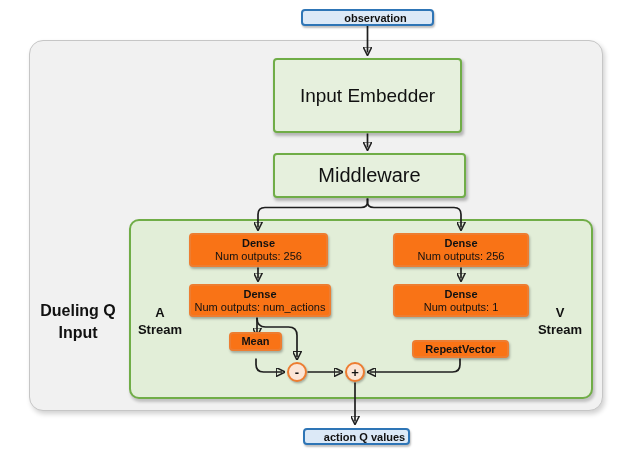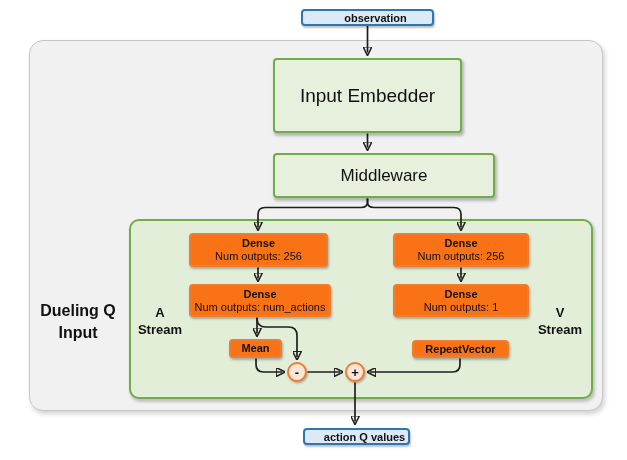--- a/index.html
+++ b/index.html
@@ -60,21 +60,21 @@
     <path d="M355 382.5 V421.5" marker-end="url(#arrow)"></path>
   </svg>
 
   <div class="node blue-box" style="left:301px;top:9px;width:133px;height:17px;">
     <span>observation</span>
   </div>
 
   <div class="node green-box" style="left:273px;top:58px;width:189px;height:75px;font-size:19px;">
     <span>Input Embedder</span>
   </div>
-  <div class="node green-box" style="left:273px;top:153px;width:222px;height:45px;font-size:17px;">
+  <div class="node green-box" style="left:273px;top:153px;width:193px;height:45px;font-size:20px;">
     <span>Middleware</span>
   </div>
 
   <div class="side-label lbl-dueling" style="left:28px;top:272px;width:100px;">
     <span>Dueling Q</span>
     <span>Input</span>
   </div>
   <div class="side-label lbl-stream" style="left:131px;top:276px;width:58px;">
     <span>A</span>
     <span>Stream</span>
@@ -95,21 +95,21 @@
 
   <div class="node orange-box" style="left:393px;top:233px;width:136px;height:34px;">
     <span class="title">Dense</span>
     <span class="subtitle">Num outputs: 256</span>
   </div>
   <div class="node orange-box" style="left:393px;top:284px;width:136px;height:33px;">
     <span class="title">Dense</span>
     <span class="subtitle">Num outputs: 1</span>
   </div>
 
-  <div class="node orange-box" style="left:229px;top:339px;width:53px;height:19px;">
+  <div class="node orange-box" style="left:229px;top:332px;width:53px;height:19px;">
     <span class="title">Mean</span>
   </div>
   <div class="node orange-box" style="left:412px;top:340px;width:97px;height:18px;">
     <span class="title">RepeatVector</span>
   </div>
 
   <div class="op-circle" style="left:287px;top:362px;">
     <span>-</span>
   </div>
   <div class="op-circle" style="left:345px;top:362px;">

